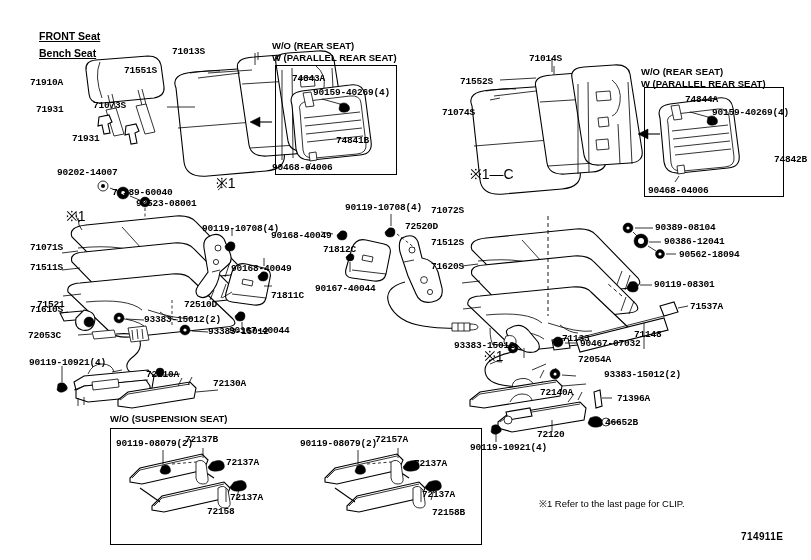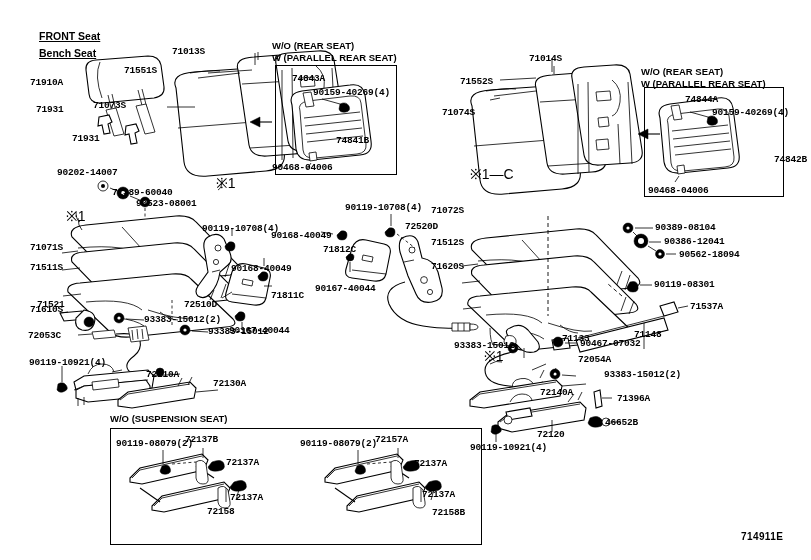--- a/index.html
+++ b/index.html
@@ -504,15 +504,16 @@
   <div class="lbl pn" style="left:375px;top:435px;">72157A</div>
   <div class="lbl pn" style="left:414px;top:459px;">72137A</div>
   <div class="lbl pn" style="left:422px;top:490px;">72137A</div>
   <div class="lbl pn" style="left:396px;top:508px;margin-left:36px;">72158B</div>
 
   <div class="star" style="left:66px;top:206px;">※1</div>
   <div class="star" style="left:216px;top:173px;">※1</div>
   <div class="star" style="left:484px;top:346px;">※1</div>
   <div class="star" style="left:470px;top:164px;"><span>※1</span>—C</div>
 
+  <div class="note" style="left:539px;top:497px;">※1  Refer to the last page for CLIP.</div>
   <div class="code" style="left:741px;top:531px;">714911E</div>
 
 </div>
 
 </body></html>

